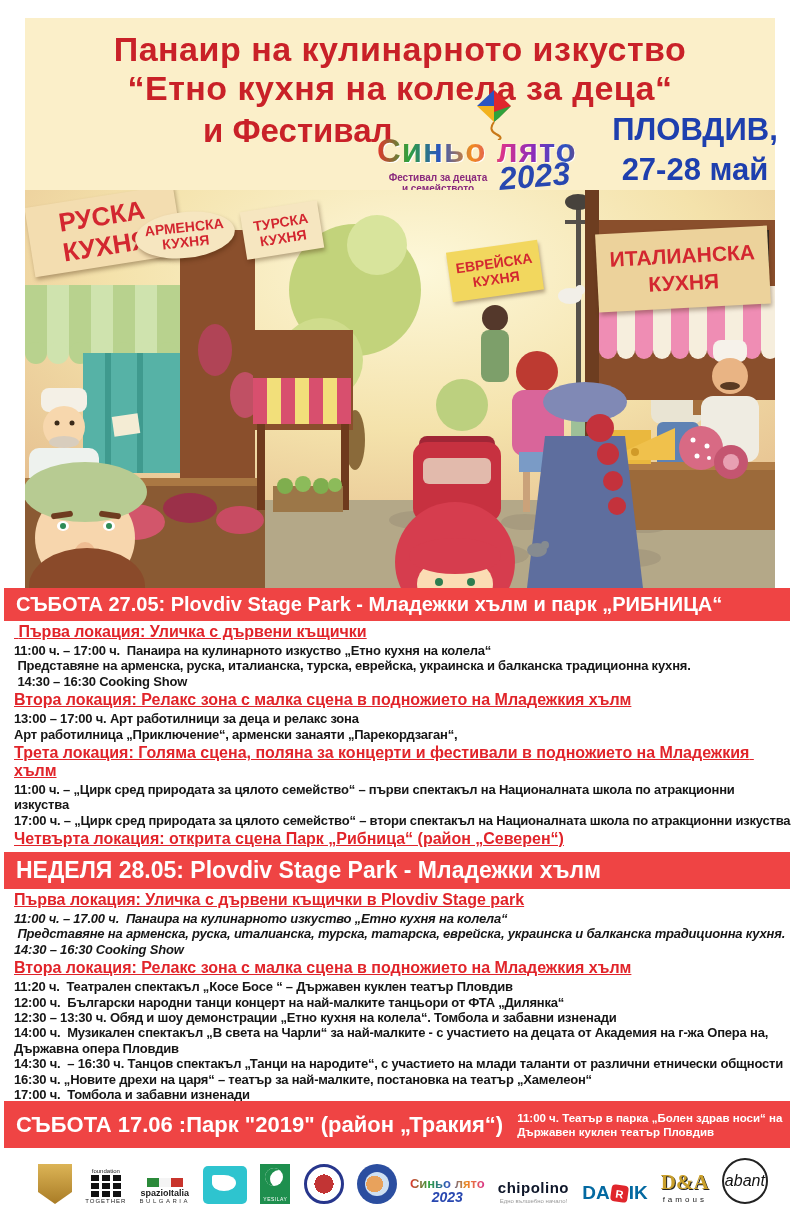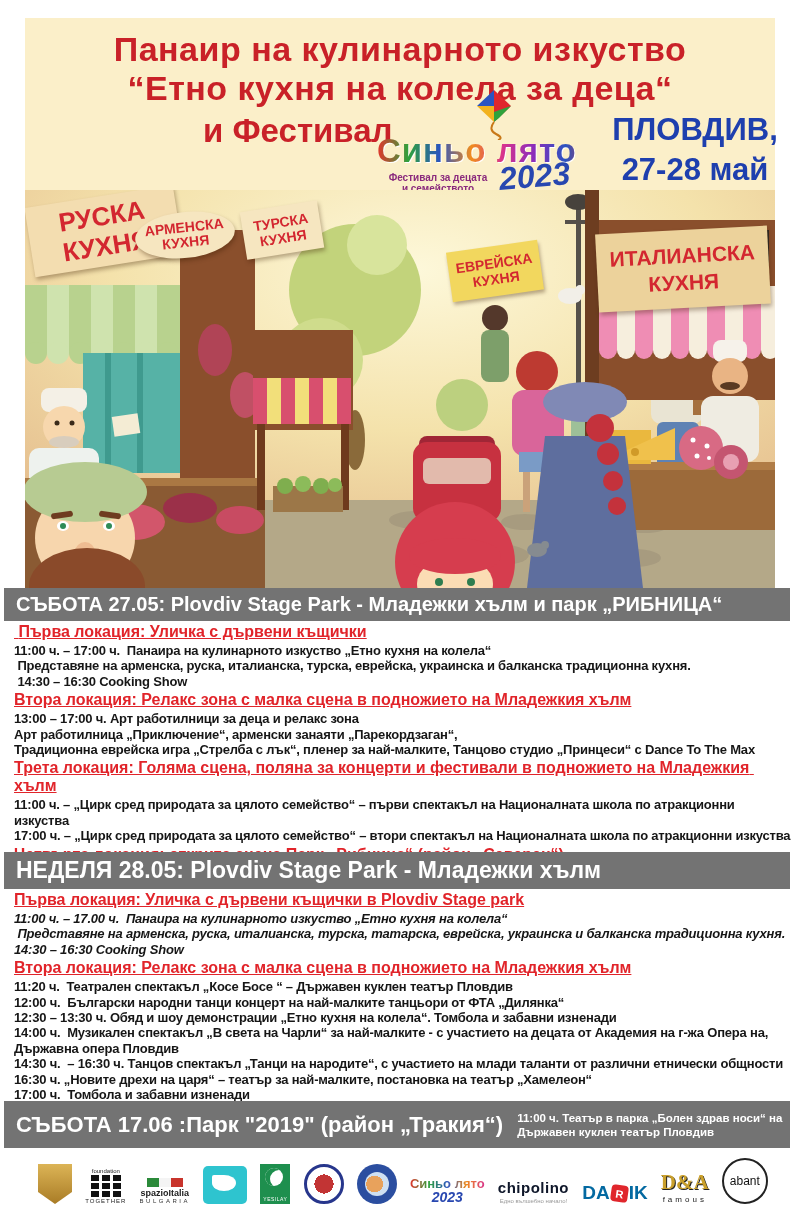--- a/index.html
+++ b/index.html
@@ -34,21 +34,21 @@
   .s-armenska{left:110px;top:22px;width:100px;height:46px;background:#f6e6c0;border-radius:50%;
               transform:rotate(-6deg);font-size:14px;line-height:15px;}
   .s-turska{left:218px;top:16px;width:78px;height:48px;background:#f6e6c0;transform:rotate(-9deg);
             font-size:14px;line-height:16px;}
   .s-evreiska{left:424px;top:56px;width:92px;height:50px;background:#f2d75e;transform:rotate(-8deg);
               font-size:14px;line-height:16px;}
   .s-italianska{left:572px;top:40px;width:172px;height:78px;background:#ecd29b;transform:rotate(-3deg);
                 font-size:21px;line-height:27px;}
 
   
-  .banner{position:absolute;left:4px;right:10px;background:#737373;color:#ffffff;font-weight:bold;
+  .banner{position:absolute;left:4px;right:10px;background:#ef4444;color:#ffffff;font-weight:bold;
           display:flex;align-items:center;padding-left:12px;box-sizing:border-box;z-index:5;}
   .b1{top:588px;height:33px;font-size:20px;}
   .b2{top:852px;height:37px;font-size:23px;}
   .b3{top:1101px;height:47px;font-size:22px;}
   .b3-side{margin-left:14px;font-size:11.5px;line-height:14px;font-weight:bold;}
 
   
   .sec{position:absolute;left:14px;width:778px;background:#ffffff;}
   .sec1{top:621px;height:231px;}
   .sec2{top:889px;height:212px;}
@@ -94,21 +94,21 @@
   .chip-tag{font-size:6px;color:#999;margin-top:2px;}
   .darik{flex-direction:row;gap:1px;}
   .dk-txt{font-size:19px;font-weight:bold;color:#0369a1;}
   .dk-dice{width:17px;height:17px;background:#e0262c;border-radius:4px;color:#fff;font-size:11px;
            font-weight:bold;display:flex;align-items:center;justify-content:center;transform:rotate(8deg);}
   .dna-name{font-family:"Liberation Serif",serif;font-size:21px;font-weight:bold;color:#caa02c;
             text-shadow:1px 1px 0 #222;}
   .dna-sub{font-size:8px;letter-spacing:3px;color:#222;}
   .abant{width:46px;height:46px;border:2px solid #222;border-radius:50%;display:flex;align-items:center;
          justify-content:center;box-sizing:border-box;}
-  .abant-name{font-size:12px;color:#111;}
+  .abant-name{font-size:16px;font-style:italic;color:#111;}
 </style>
 </head>
 <body>
 
 <div class="poster">
 
   <div class="cream-header">
     <div class="hdr-title hdr-t1">Панаир на кулинарното изкуство</div>
     <div class="hdr-title">“Етно кухня на колела за деца“</div>
     <div class="hdr-line3">и Фестивал</div>
@@ -369,21 +369,20 @@
     <span>СЪБОТА 27.05: Plovdiv Stage Park - Младежки хълм и парк „РИБНИЦА“</span>
   </div>
   <div class="sec sec1">
     <div class="sched-h"> Първа локация: Уличка с дървени къщички</div>
     <div class="sched-l">11:00 ч. – 17:00 ч.  Панаира на кулинарното изкуство „Етно кухня на колела“</div>
     <div class="sched-l"> Представяне на арменска, руска, италианска, турска, еврейска, украинска и балканска традиционна кухня.</div>
     <div class="sched-l"> 14:30 – 16:30 Cooking Show</div>
     <div class="sched-h">Втора локация: Релакс зона с малка сцена в подножието на Младежкия хълм</div>
     <div class="sched-l">13:00 – 17:00 ч. Арт работилници за деца и релакс зона</div>
     <div class="sched-l">Арт работилница „Приключение“, арменски занаяти „Парекордзаган“,</div>
-    <div class="sched-l">Традиционна еврейска игра „Стрелба с лък“, пленер за най-малките, Танцово студио „Принцеси“ с Dance To The Max</div>
     <div class="sched-h">Трета локация: Голяма сцена, поляна за концерти и фестивали в подножието на Младежкия хълм</div>
     <div class="sched-l">11:00 ч. – „Цирк сред природата за цялото семейство“ – първи спектакъл на Националната школа по атракционни изкуства</div>
     <div class="sched-l">17:00 ч. – „Цирк сред природата за цялото семейство“ – втори спектакъл на Националната школа по атракционни изкуства</div>
     <div class="sched-h">Четвърта локация: открита сцена Парк „Рибница“ (район „Северен“)</div>
     <div class="sched-l">17:30  ч. Театрален спектакъл „Новите дрехи на царя“ на театър „Хамелеон“</div>
   </div>
 
   <div class="banner b2">
     <span>НЕДЕЛЯ 28.05: Plovdiv Stage Park - Младежки хълм</span>
   </div>

